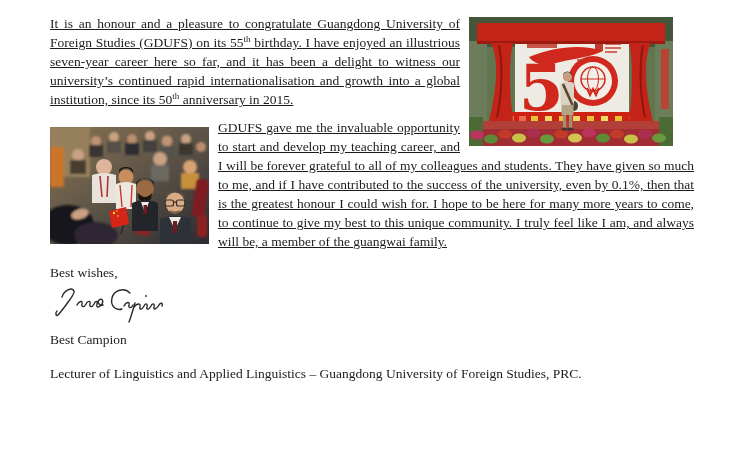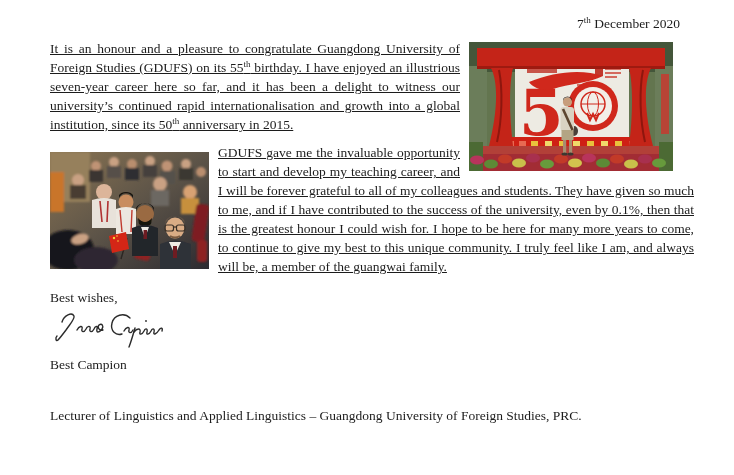--- a/index.html
+++ b/index.html
@@ -19,28 +19,27 @@
   .date-line { text-align: right; margin: 0 14px 6px 0; }
   .salutation { margin-bottom: 7px; }
   p.body { text-align: justify; text-decoration: underline; }
   sup { font-size: 9px; line-height: 0; vertical-align: super; }
   .photo-right { float: right; width: 204px; height: 129px; margin: 3px 21px 8px 9px; }
   .photo-left  { float: left;  width: 159px; height: 117px; margin: 18px 9px 8px 0; }
   .photo-right svg, .photo-left svg, .signature svg { display: block; width: 100%; height: 100%; }
   .closing { margin-top: 12px; }
   .signature { width: 112px; height: 42px; margin: 2px 0 0 4px; }
   .printed { margin-top: 4px; }
-  .role { margin-top: 32px; }
+  .role { margin-top: 15px; }
 </style>
 </head>
 <body>
 
 <div class="page">
 
-  <div class="date-line"><span>7</span><sup>th</sup><span> December 2020</span></div>
 
 
   <div class="photo-right">
     <svg viewBox="0 0 204 129" xmlns="http://www.w3.org/2000/svg">
       <rect width="204" height="129" fill="#63754f"></rect>
       <rect x="0" y="0" width="204" height="30" fill="#44563a"></rect>
       <rect x="0" y="24" width="18" height="82" fill="#6b7d5a"></rect>
       <rect x="186" y="24" width="18" height="82" fill="#6b7d5a"></rect>
       <rect x="192" y="32" width="8" height="60" fill="#b84436"></rect>
       <rect x="46" y="20" width="114" height="82" fill="#edebe3"></rect>

